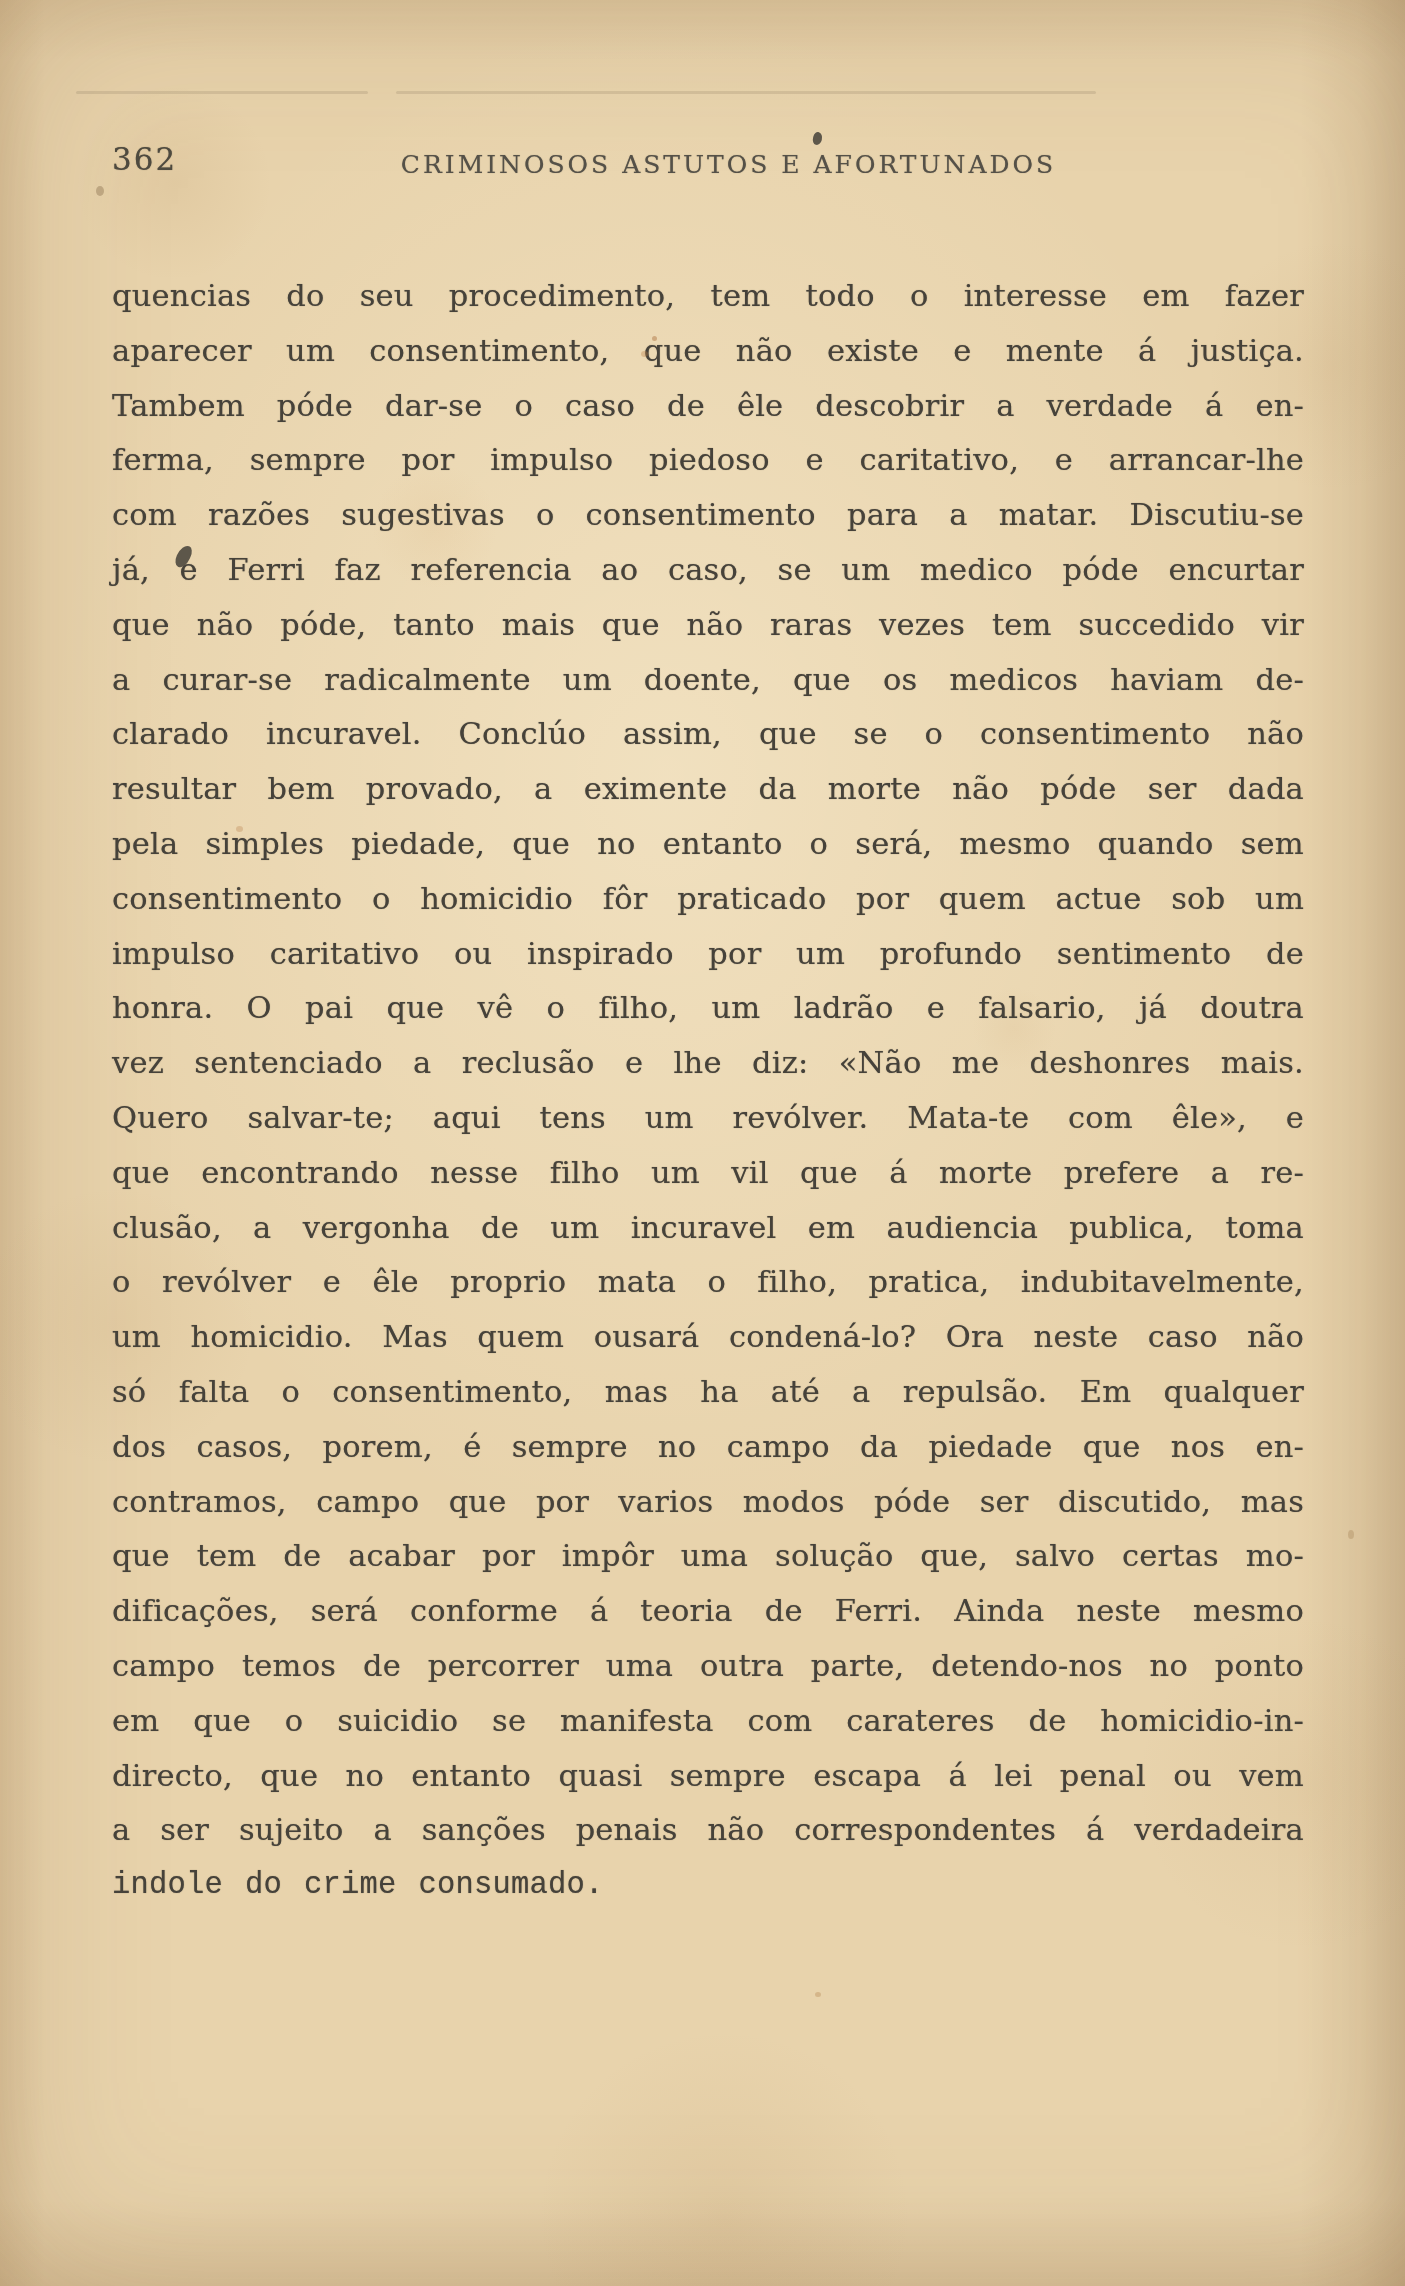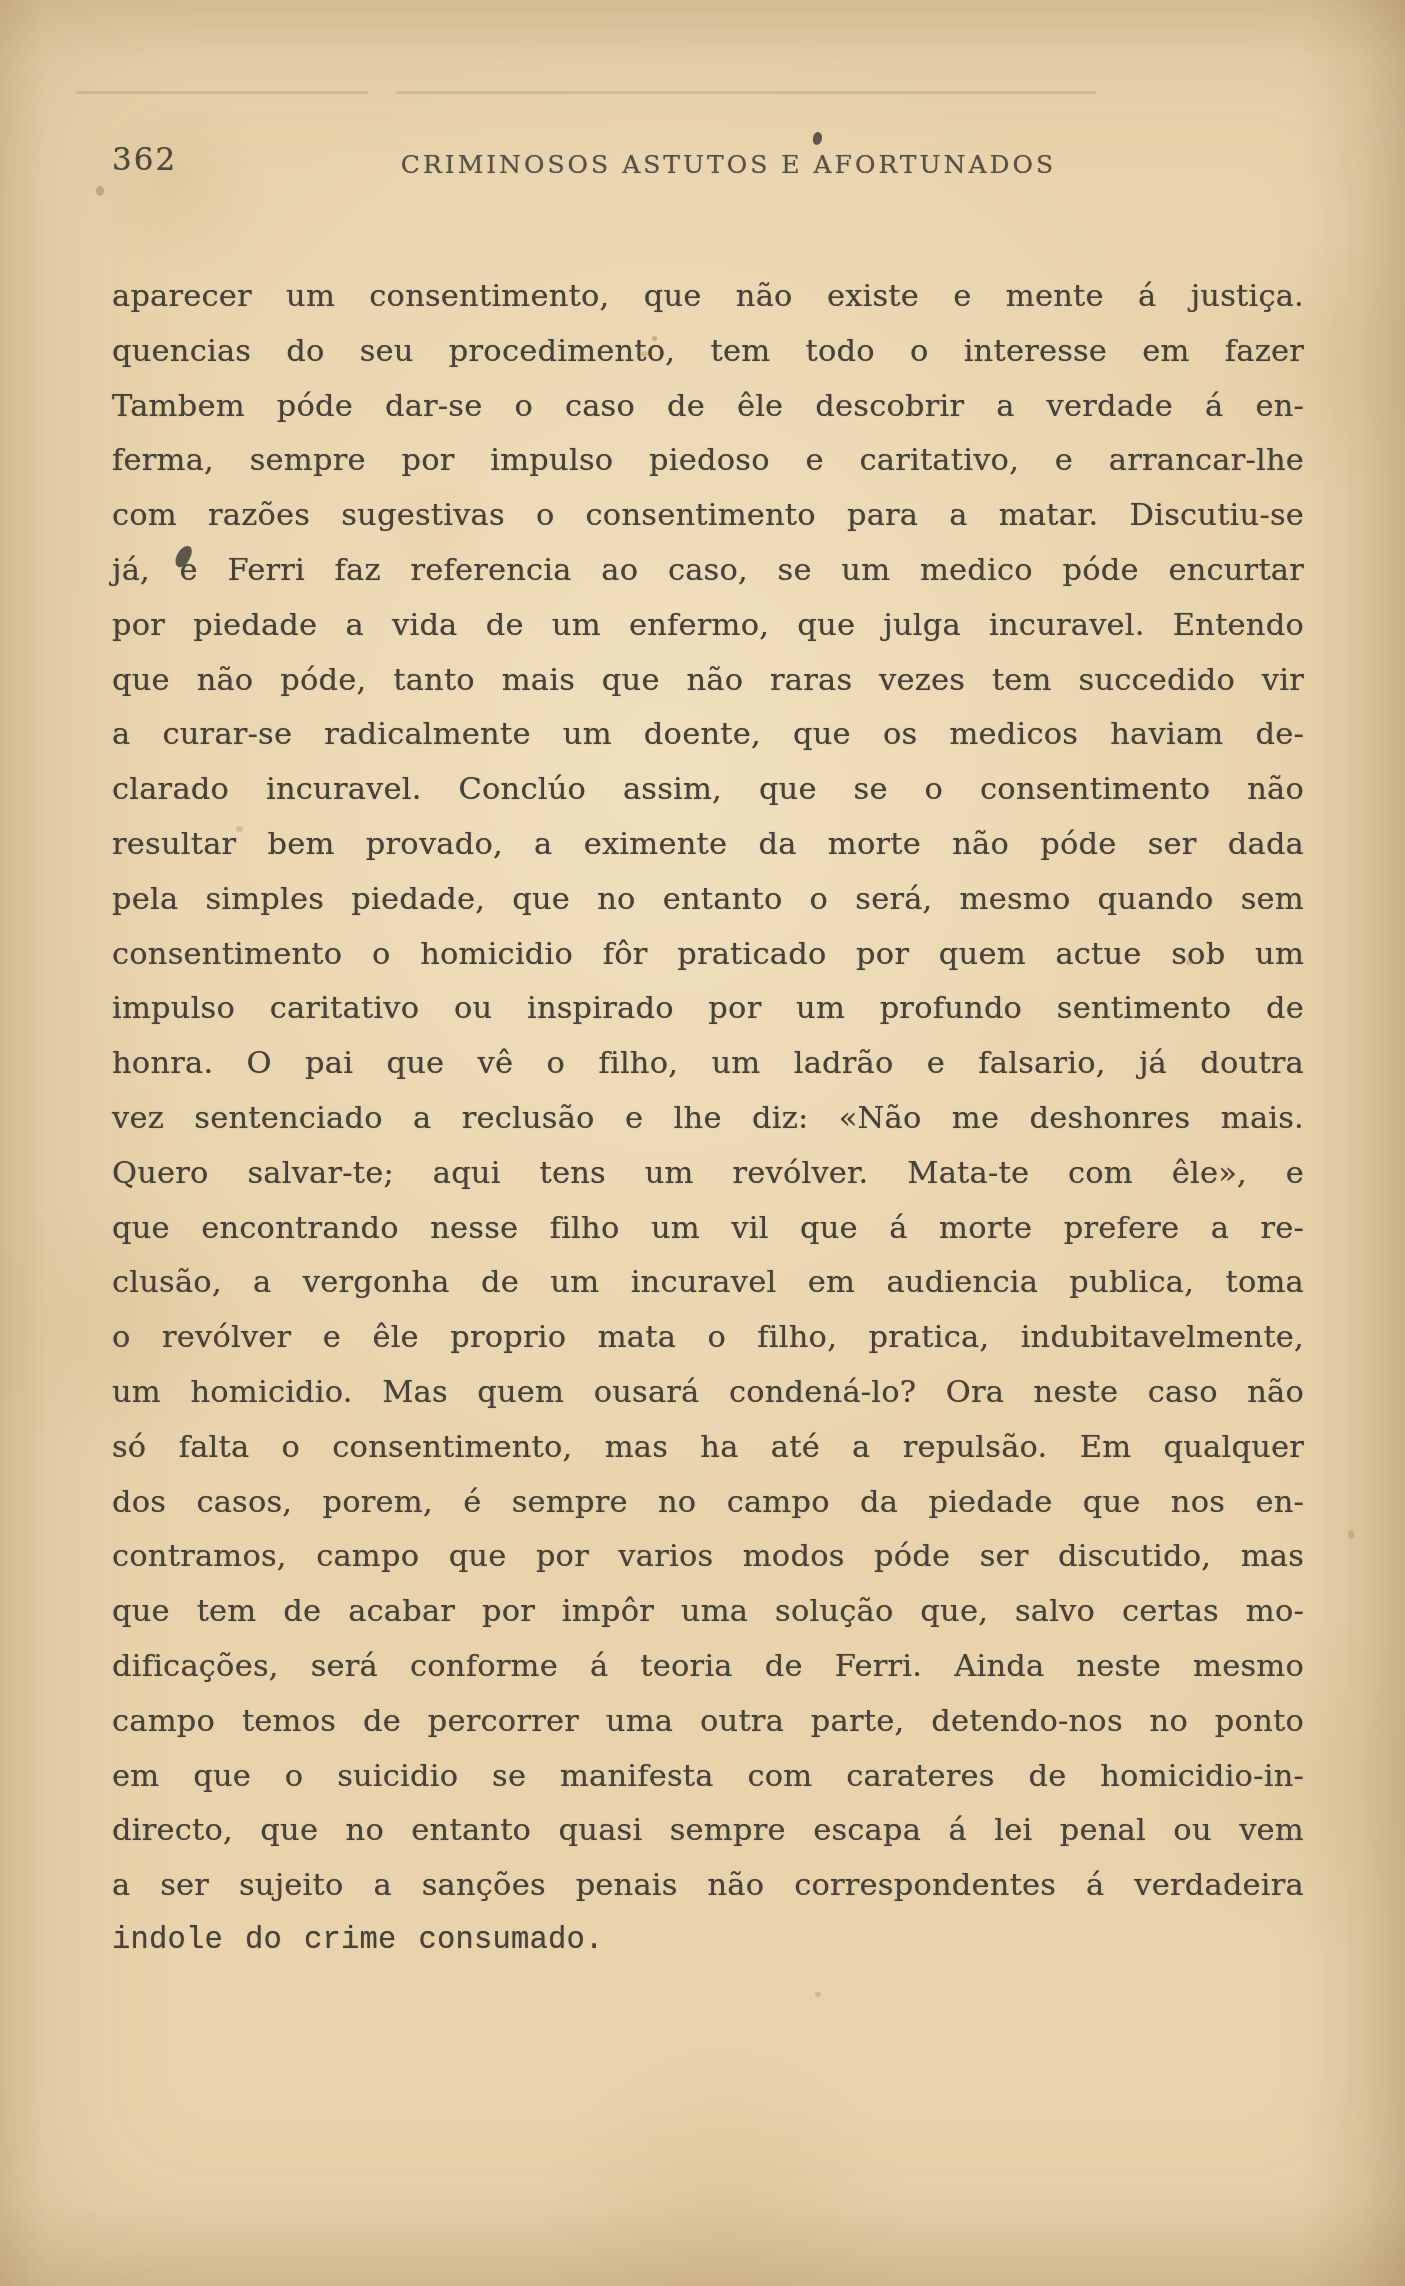--- a/index.html
+++ b/index.html
@@ -72,27 +72,26 @@
   <div class="crease c1"></div>
   <div class="crease c2"></div>
 
   <div class="header-row">
     <div class="folio">362</div>
     <div class="running-title">CRIMINOSOS ASTUTOS E AFORTUNADOS</div>
     <div class="speck mark-header"></div>
   </div>
 
   <div class="body-text" id="body-text">
+      <div class="line"><span>quencias do seu procedimento, tem todo o interesse em fazer</span></div>
       <div class="line"><span>aparecer um consentimento, que não existe e mente á justiça.</span></div>
-      <div class="line"><span>quencias do seu procedimento, tem todo o interesse em fazer</span></div>
       <div class="line"><span>Tambem póde dar-se o caso de êle descobrir a verdade á en-</span></div>
       <div class="line"><span>ferma, sempre por impulso piedoso e caritativo, e arrancar-lhe</span></div>
       <div class="line"><span>com razões sugestivas o consentimento para a matar. Discutiu-se</span></div>
       <div class="line"><span>já, e Ferri faz referencia ao caso, se um medico póde encurtar</span></div>
-      <div class="line"><span>por piedade a vida de um enfermo, que julga incuravel. Entendo</span></div>
       <div class="line"><span>que não póde, tanto mais que não raras vezes tem succedido vir</span></div>
       <div class="line"><span>a curar-se radicalmente um doente, que os medicos haviam de-</span></div>
       <div class="line"><span>clarado incuravel. Conclúo assim, que se o consentimento não</span></div>
       <div class="line"><span>resultar bem provado, a eximente da morte não póde ser dada</span></div>
       <div class="line"><span>pela simples piedade, que no entanto o será, mesmo quando </span><span class="it">sem</span></div>
       <div class="line"><span class="it">consentimento</span><span> o homicidio fôr praticado por quem actue sob um</span></div>
       <div class="line"><span>impulso caritativo ou inspirado por um profundo sentimento de</span></div>
       <div class="line"><span>honra. O pai que vê o filho, um ladrão e falsario, já doutra</span></div>
       <div class="line"><span>vez sentenciado a reclusão e lhe diz: «Não me deshonres mais.</span></div>
       <div class="line"><span>Quero salvar-te; aqui tens um revólver. Mata-te com êle», e</span></div>

